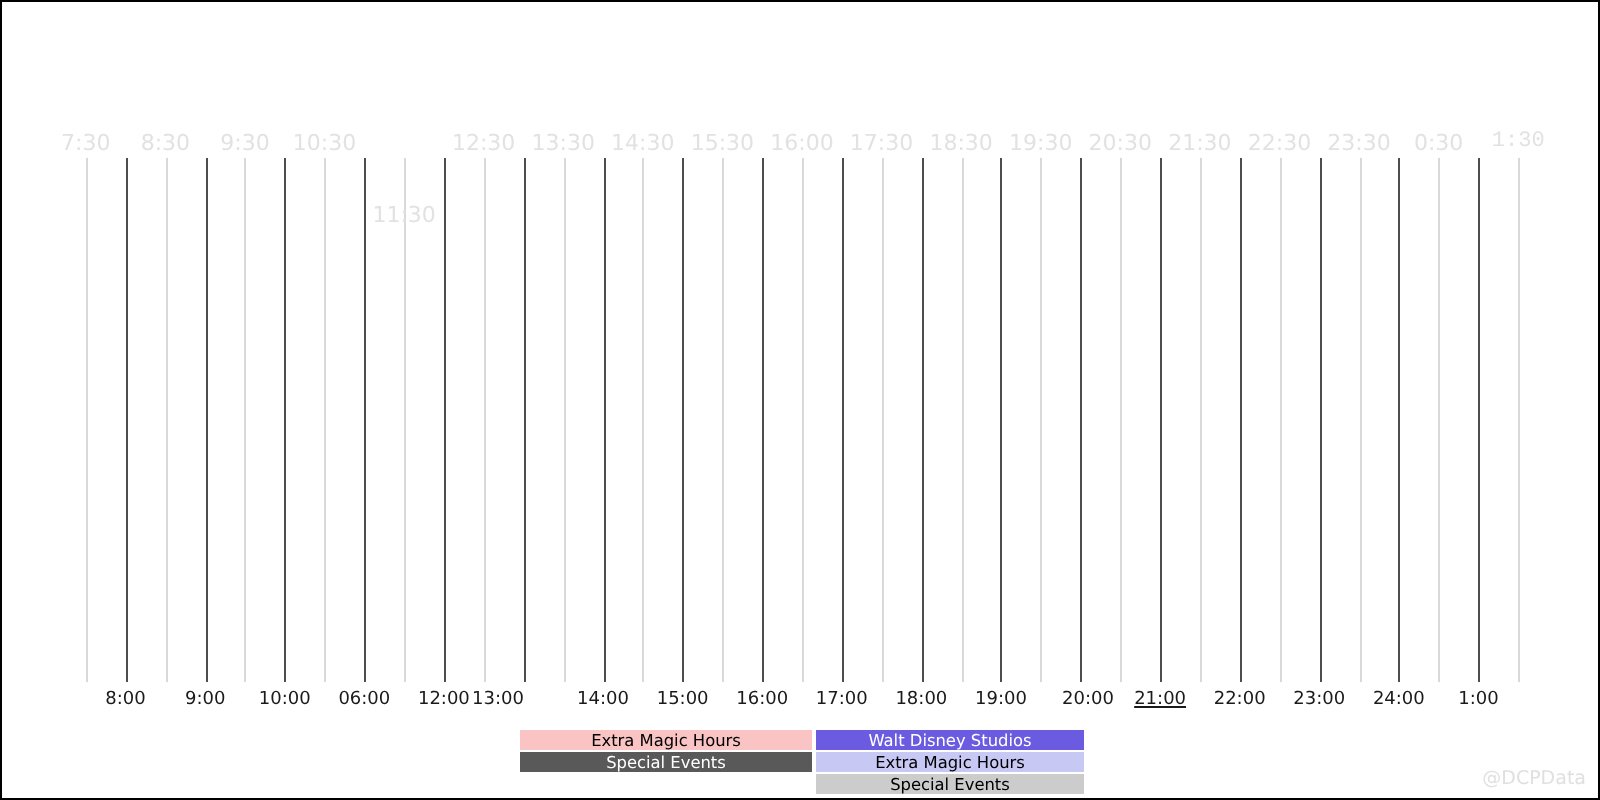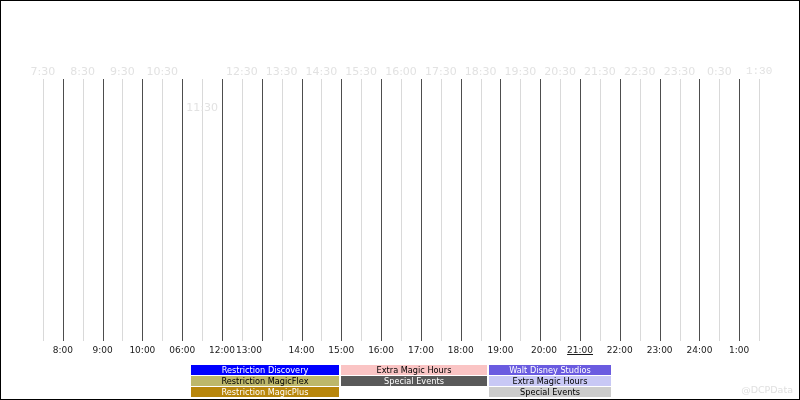--- a/index.html
+++ b/index.html
@@ -90,21 +90,21 @@
     height: 10px;
     line-height: 10px;
     font-size: 8.2px;
     text-align: center;
     white-space: nowrap;
     box-sizing: border-box;
     padding: 0 4px;
   }
   .col-restrictions .legend-item { width: 148px; }
   .col-dlp .legend-item { width: 146px; }
-  .col-wds .legend-item { width: 122px; }
+  .col-wds .legend-item { width: 134px; }
 
   
   #watermark {
     position: absolute;
     right: 6px;
     bottom: 4px;
     font-size: 9.5px;
     color: #e0e0e0;
     white-space: nowrap;
   }
@@ -191,25 +191,20 @@
       <div class="tick-label tick-bottom" style="left: 499.474px;">19:00</div>
       <div class="tick-label tick-bottom" style="left: 523px; margin-left: 20px;">20:00</div>
       <div class="tick-label tick-bottom" style="left: 579.053px; text-decoration: underline;">21:00</div>
       <div class="tick-label tick-bottom" style="left: 618.842px;">22:00</div>
       <div class="tick-label tick-bottom" style="left: 658.632px;">23:00</div>
       <div class="tick-label tick-bottom" style="left: 698.421px;">24:00</div>
       <div class="tick-label tick-bottom" style="left: 738.211px;">1:00</div>
     </div>
 
   <div id="legend">
-      <div class="legend-col col-restrictions">
-        <div class="legend-item" style="background: rgb(0, 0, 255); color: rgb(255, 255, 255);">Restriction Discovery</div>
-        <div class="legend-item" style="background: rgb(189, 183, 107); color: rgb(0, 0, 0);">Restriction MagicFlex</div>
-        <div class="legend-item" style="background: rgb(184, 134, 11); color: rgb(255, 255, 255);">Restriction MagicPlus</div>
-      </div>
       <div class="legend-col col-dlp">
         <div class="legend-item" style="background: rgb(250, 196, 196); color: rgb(0, 0, 0);">Extra Magic Hours</div>
         <div class="legend-item" style="background: rgb(89, 89, 89); color: rgb(255, 255, 255);">Special Events</div>
       </div>
       <div class="legend-col col-wds">
         <div class="legend-item" style="background: rgb(106, 91, 224); color: rgb(255, 255, 255);">Walt Disney Studios</div>
         <div class="legend-item" style="background: rgb(200, 200, 245); color: rgb(0, 0, 0);">Extra Magic Hours</div>
         <div class="legend-item" style="background: rgb(204, 204, 204); color: rgb(0, 0, 0);">Special Events</div>
       </div>
     </div>

